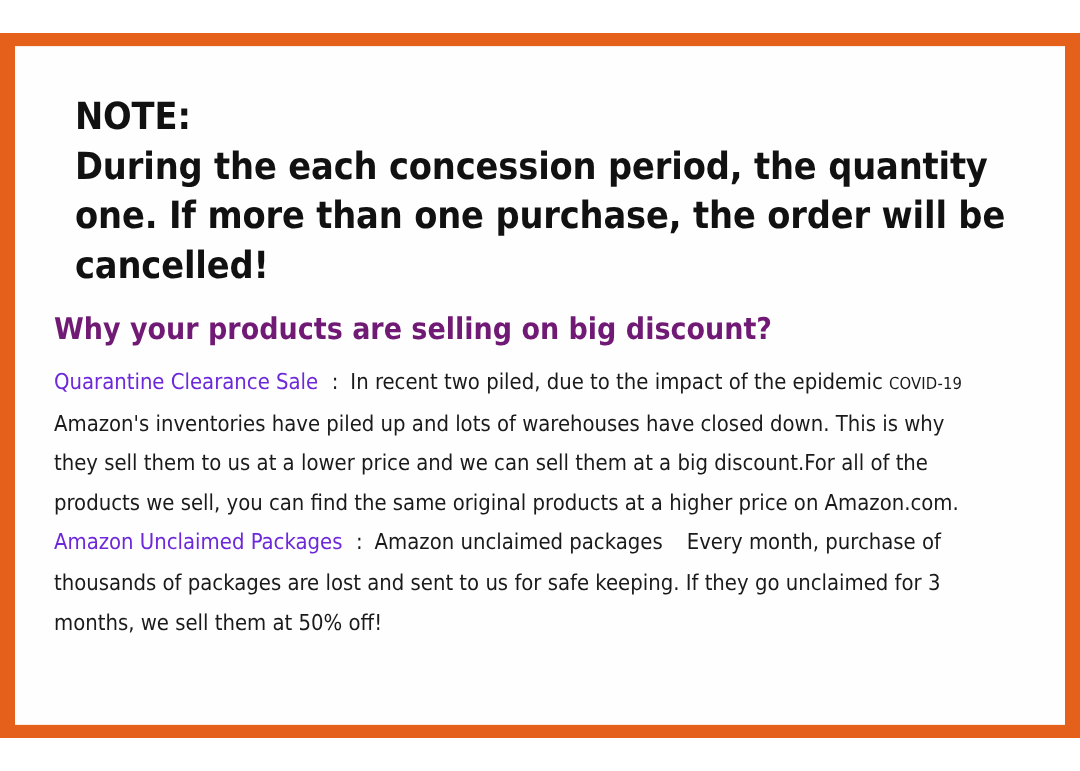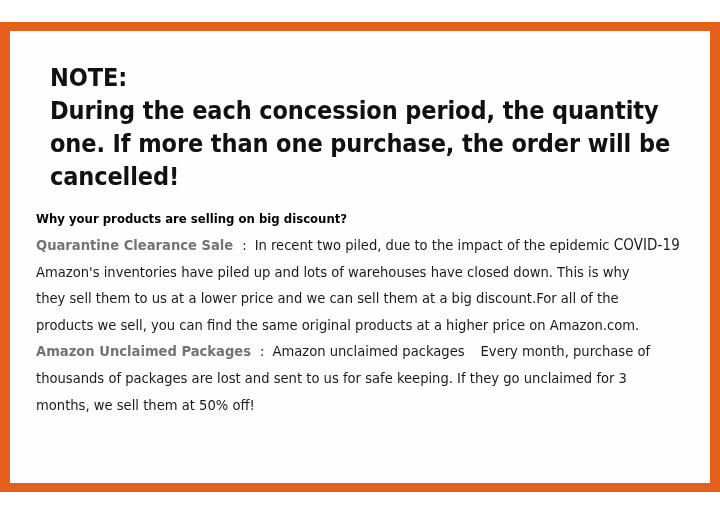--- a/index.html
+++ b/index.html
@@ -51,24 +51,24 @@
   }
 
   .headline .hl-line {
     display: block;
     white-space: nowrap;
   }
 
   .subhead {
     font-family: "DejaVu Sans Condensed", "Liberation Sans Narrow", "Liberation Sans", sans-serif;
     font-weight: bold;
-    font-size: 13px;
+    font-size: 20px;
     line-height: 20px;
-    color: #000000;
-    margin: 9px 0 3px 2px;
+    color: #701a75;
+    margin: 9px 0 13px 2px;
     padding: 0;
     white-space: nowrap;
   }
 
   .body-block {
     font-family: "DejaVu Sans Condensed", "Liberation Sans Narrow", "Liberation Sans", sans-serif;
     font-size: 14.6px;
     line-height: 26.6px;
     color: #1a1a1a;
     margin: 0 0 0 2px;
@@ -76,37 +76,37 @@
     width: 690px;
   }
 
   .body-line {
     display: block;
     white-space: nowrap;
     overflow: visible;
   }
 
   .lbl {
-    font-weight: bold;
-    color: #737373;
+    font-weight: normal;
+    color: #6d28d9;
     text-align: center;
   }
 
   .colon-gap {
     display: inline-block;
     width: 9px;
   }
 
   .word-gap {
     display: inline-block;
     width: 8px;
   }
 
   .smallcaps {
-    font-size: 15px;
+    font-size: 11px;
     letter-spacing: 0.1px;
   }
 </style>
 </head>
 <body>
 
 <div class="note-card">
   <div class="note-inner">
 
     <div class="headline">

